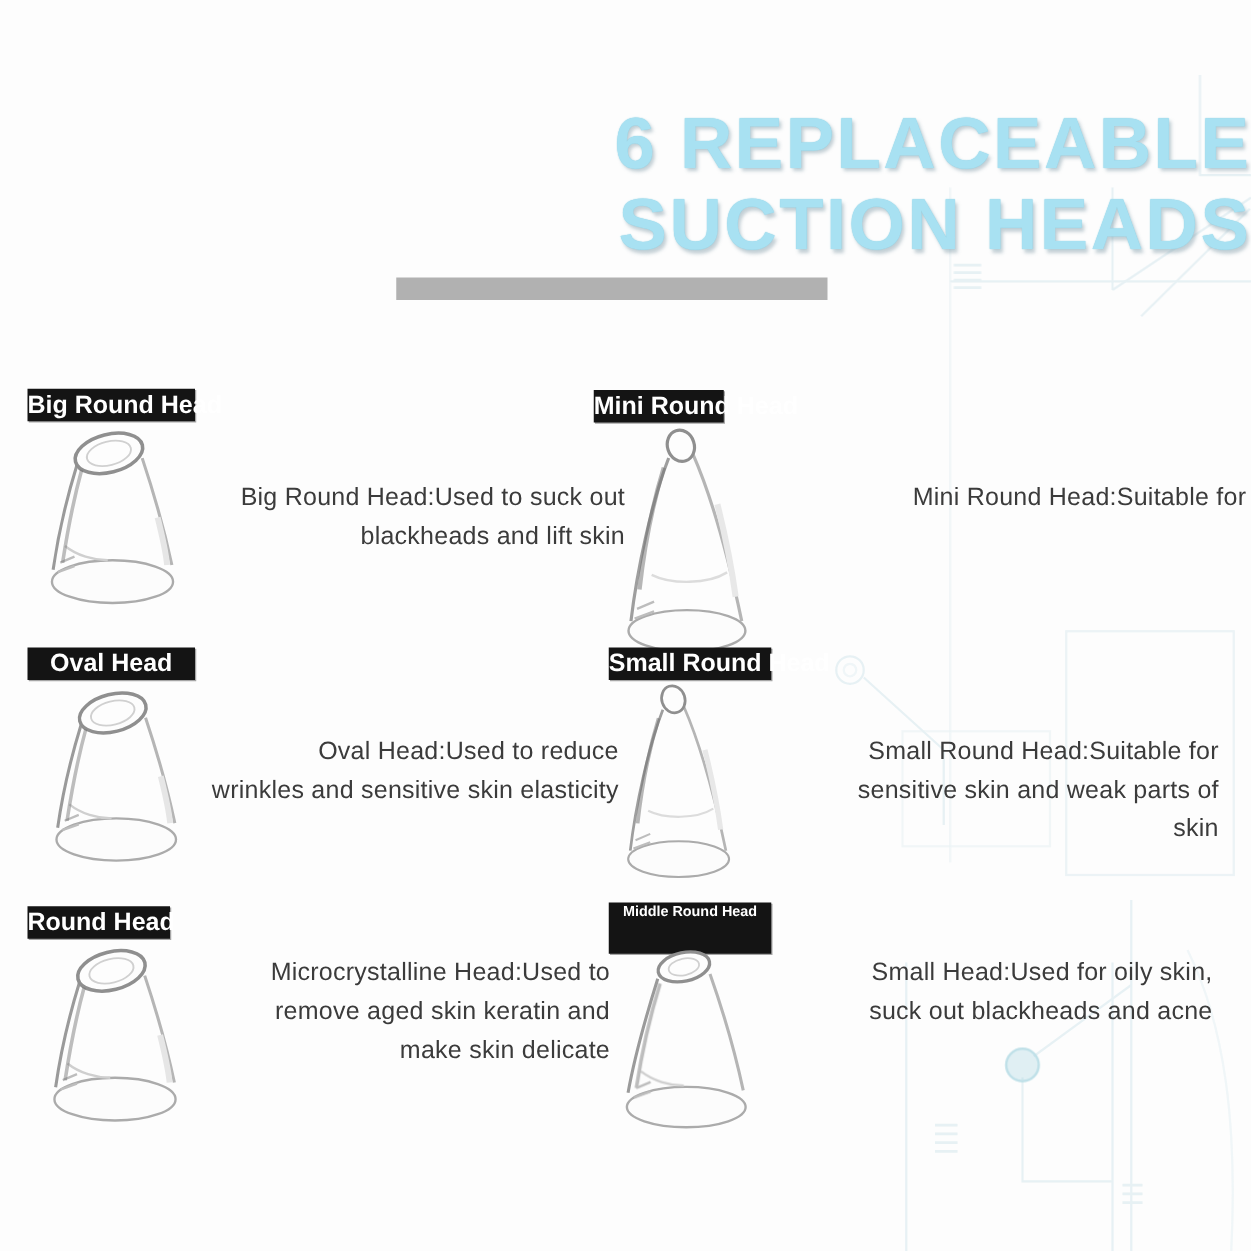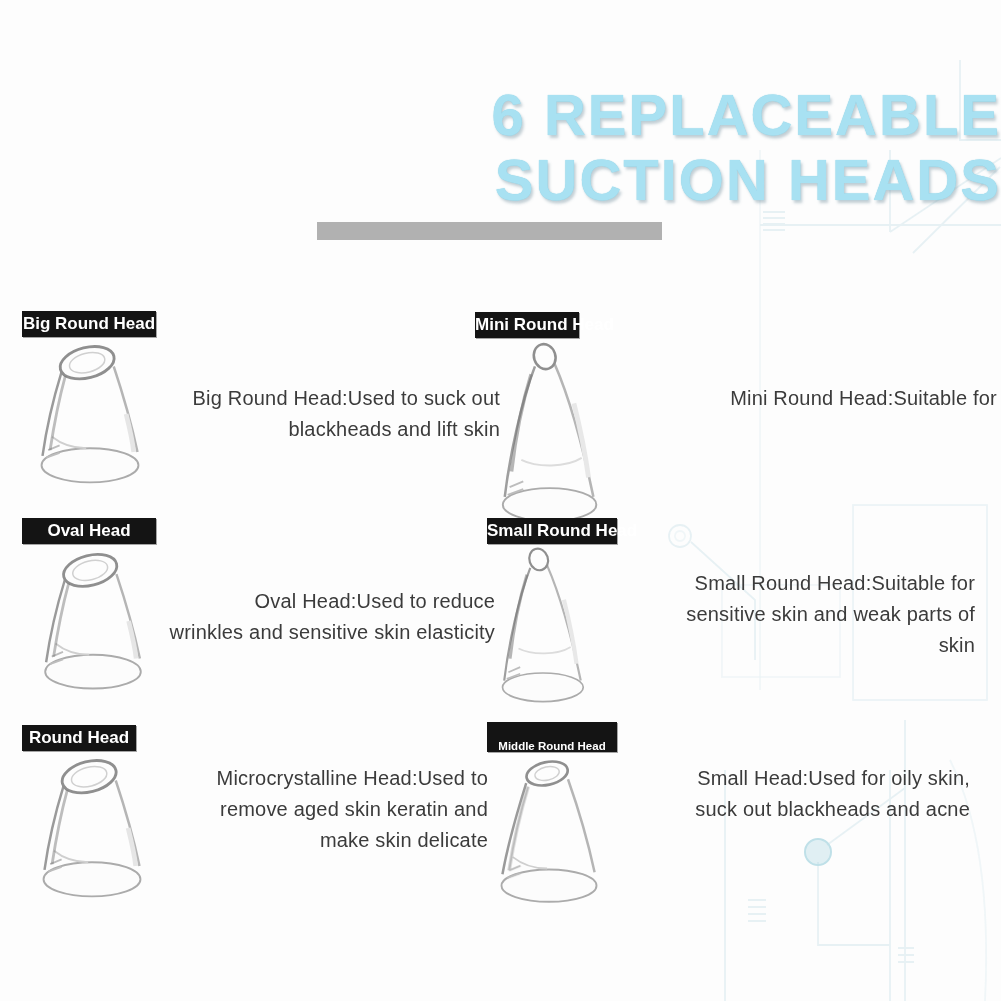--- a/index.html
+++ b/index.html
@@ -19,26 +19,26 @@
     color:var(--accent);
     text-shadow:0 0 1px var(--accent_edge), 2px 3px 3px rgba(125,150,165,.45);
   }
   .title-bar{
     position:absolute;left:317px;top:222px;width:345px;height:18px;
     background:var(--underline);
   }
   
   .badge{
     position:absolute;background:var(--badge_bg);color:var(--badge_text);
-    font-weight:bold;font-size:17px;line-height:26px;height:26px;
+    font-weight:bold;font-size:20px;line-height:26px;height:26px;
     text-align:center;white-space:nowrap;box-shadow:1px 1px 0 rgba(0,0,0,.35);
   }
   .badge.two-line{
-    height:30px;font-size:11.5px;line-height:13.5px;white-space:normal;
-    padding-top:18px;box-sizing:border-box;
+    height:41px;font-size:11.5px;line-height:13.5px;white-space:normal;
+    padding-top:2px;box-sizing:border-box;
   }
   
   .desc{
     position:absolute;color:var(--body_text);font-size:20px;line-height:31px;
     text-align:right;letter-spacing:.2px;
   }
   .desc div{white-space:nowrap;}
   
   .photo{position:absolute;}
 </style>
@@ -138,21 +138,21 @@
     </svg>
   <div class="desc" style="left:140px;top:586px;width:355px">
     <div>Oval Head:Used to reduce</div>
     <div>wrinkles and sensitive skin elasticity</div>
   </div>
 
   <div class="badge" style="left:487px;top:518px;width:130px">Small Round Head</div>
   <svg class="photo" style="left:490px;top:546px" width="110" height="164">
       <use href="#shape-bullet"></use>
     </svg>
-  <div class="desc" style="left:595px;top:568px;width:380px">
+  <div class="desc" style="left:595px;top:586px;width:380px">
     <div>Small Round Head:Suitable for</div>
     <div>sensitive skin and weak parts of</div>
     <div>skin</div>
   </div>
 
   <div class="badge" style="left:22px;top:725px;width:114px">Round Head</div>
   <svg class="photo" style="left:30px;top:752px" width="124" height="152">
       <use href="#shape-cone"></use>
     </svg>
   <div class="desc" style="left:133px;top:763px;width:355px">

